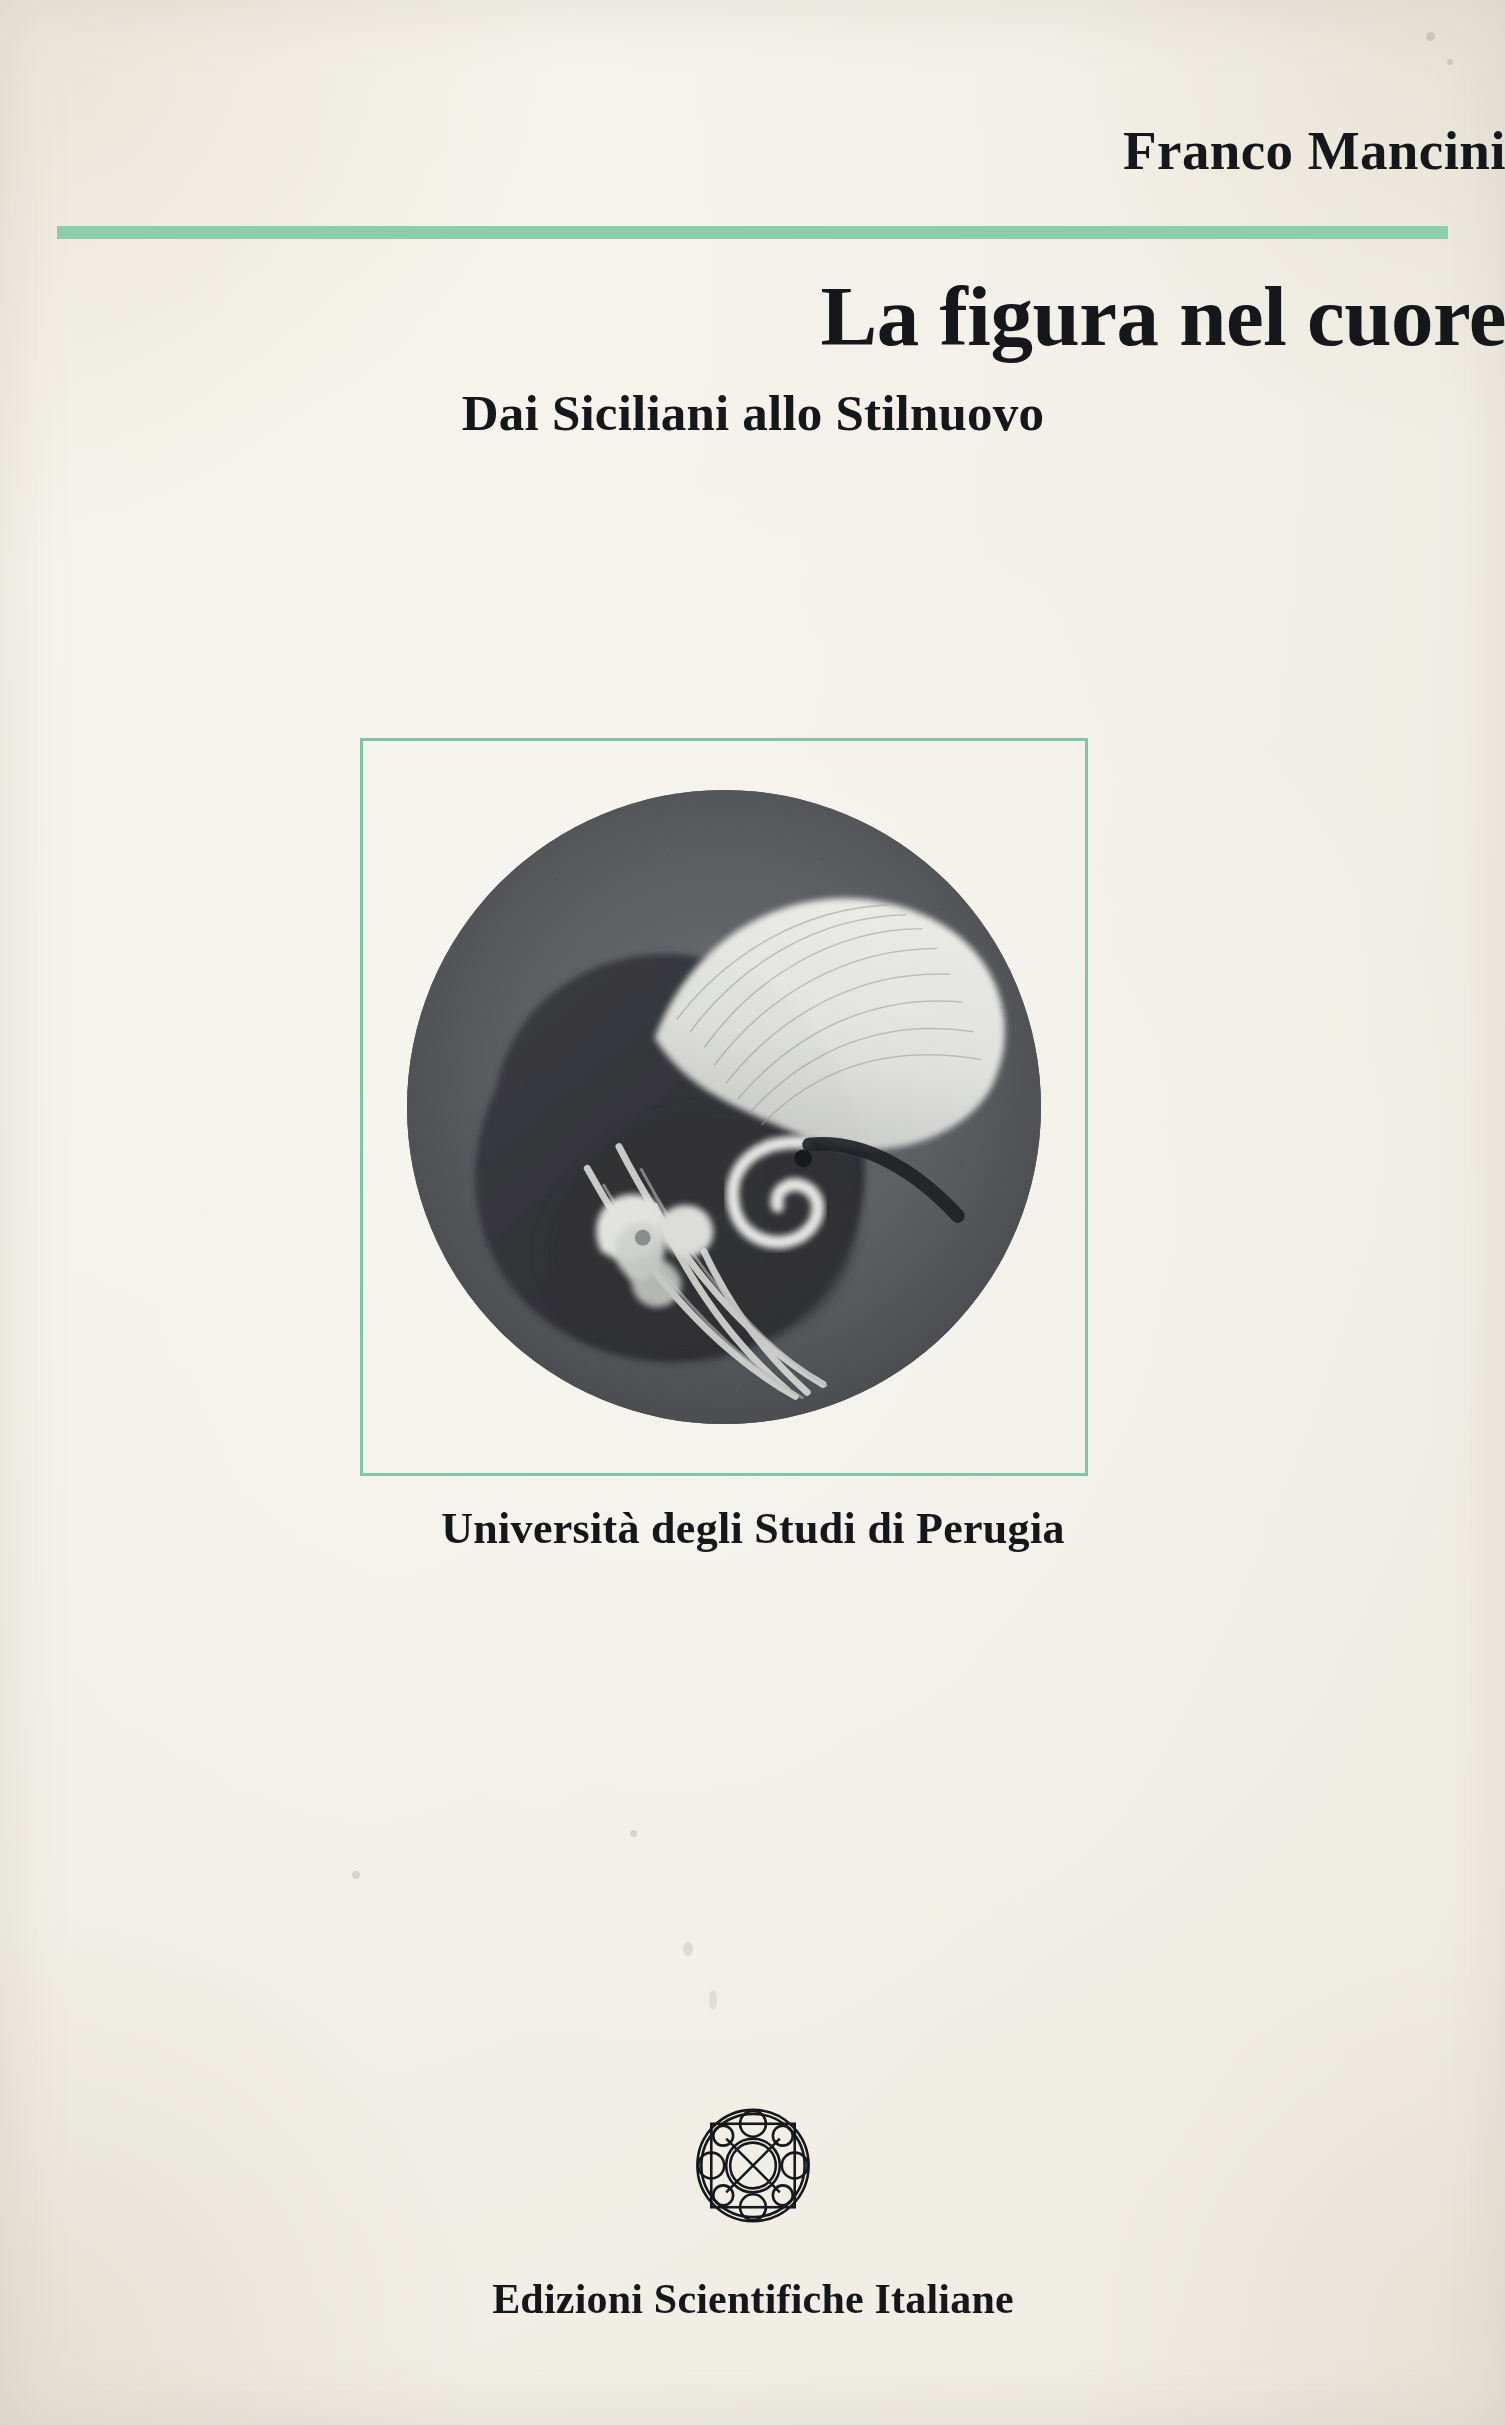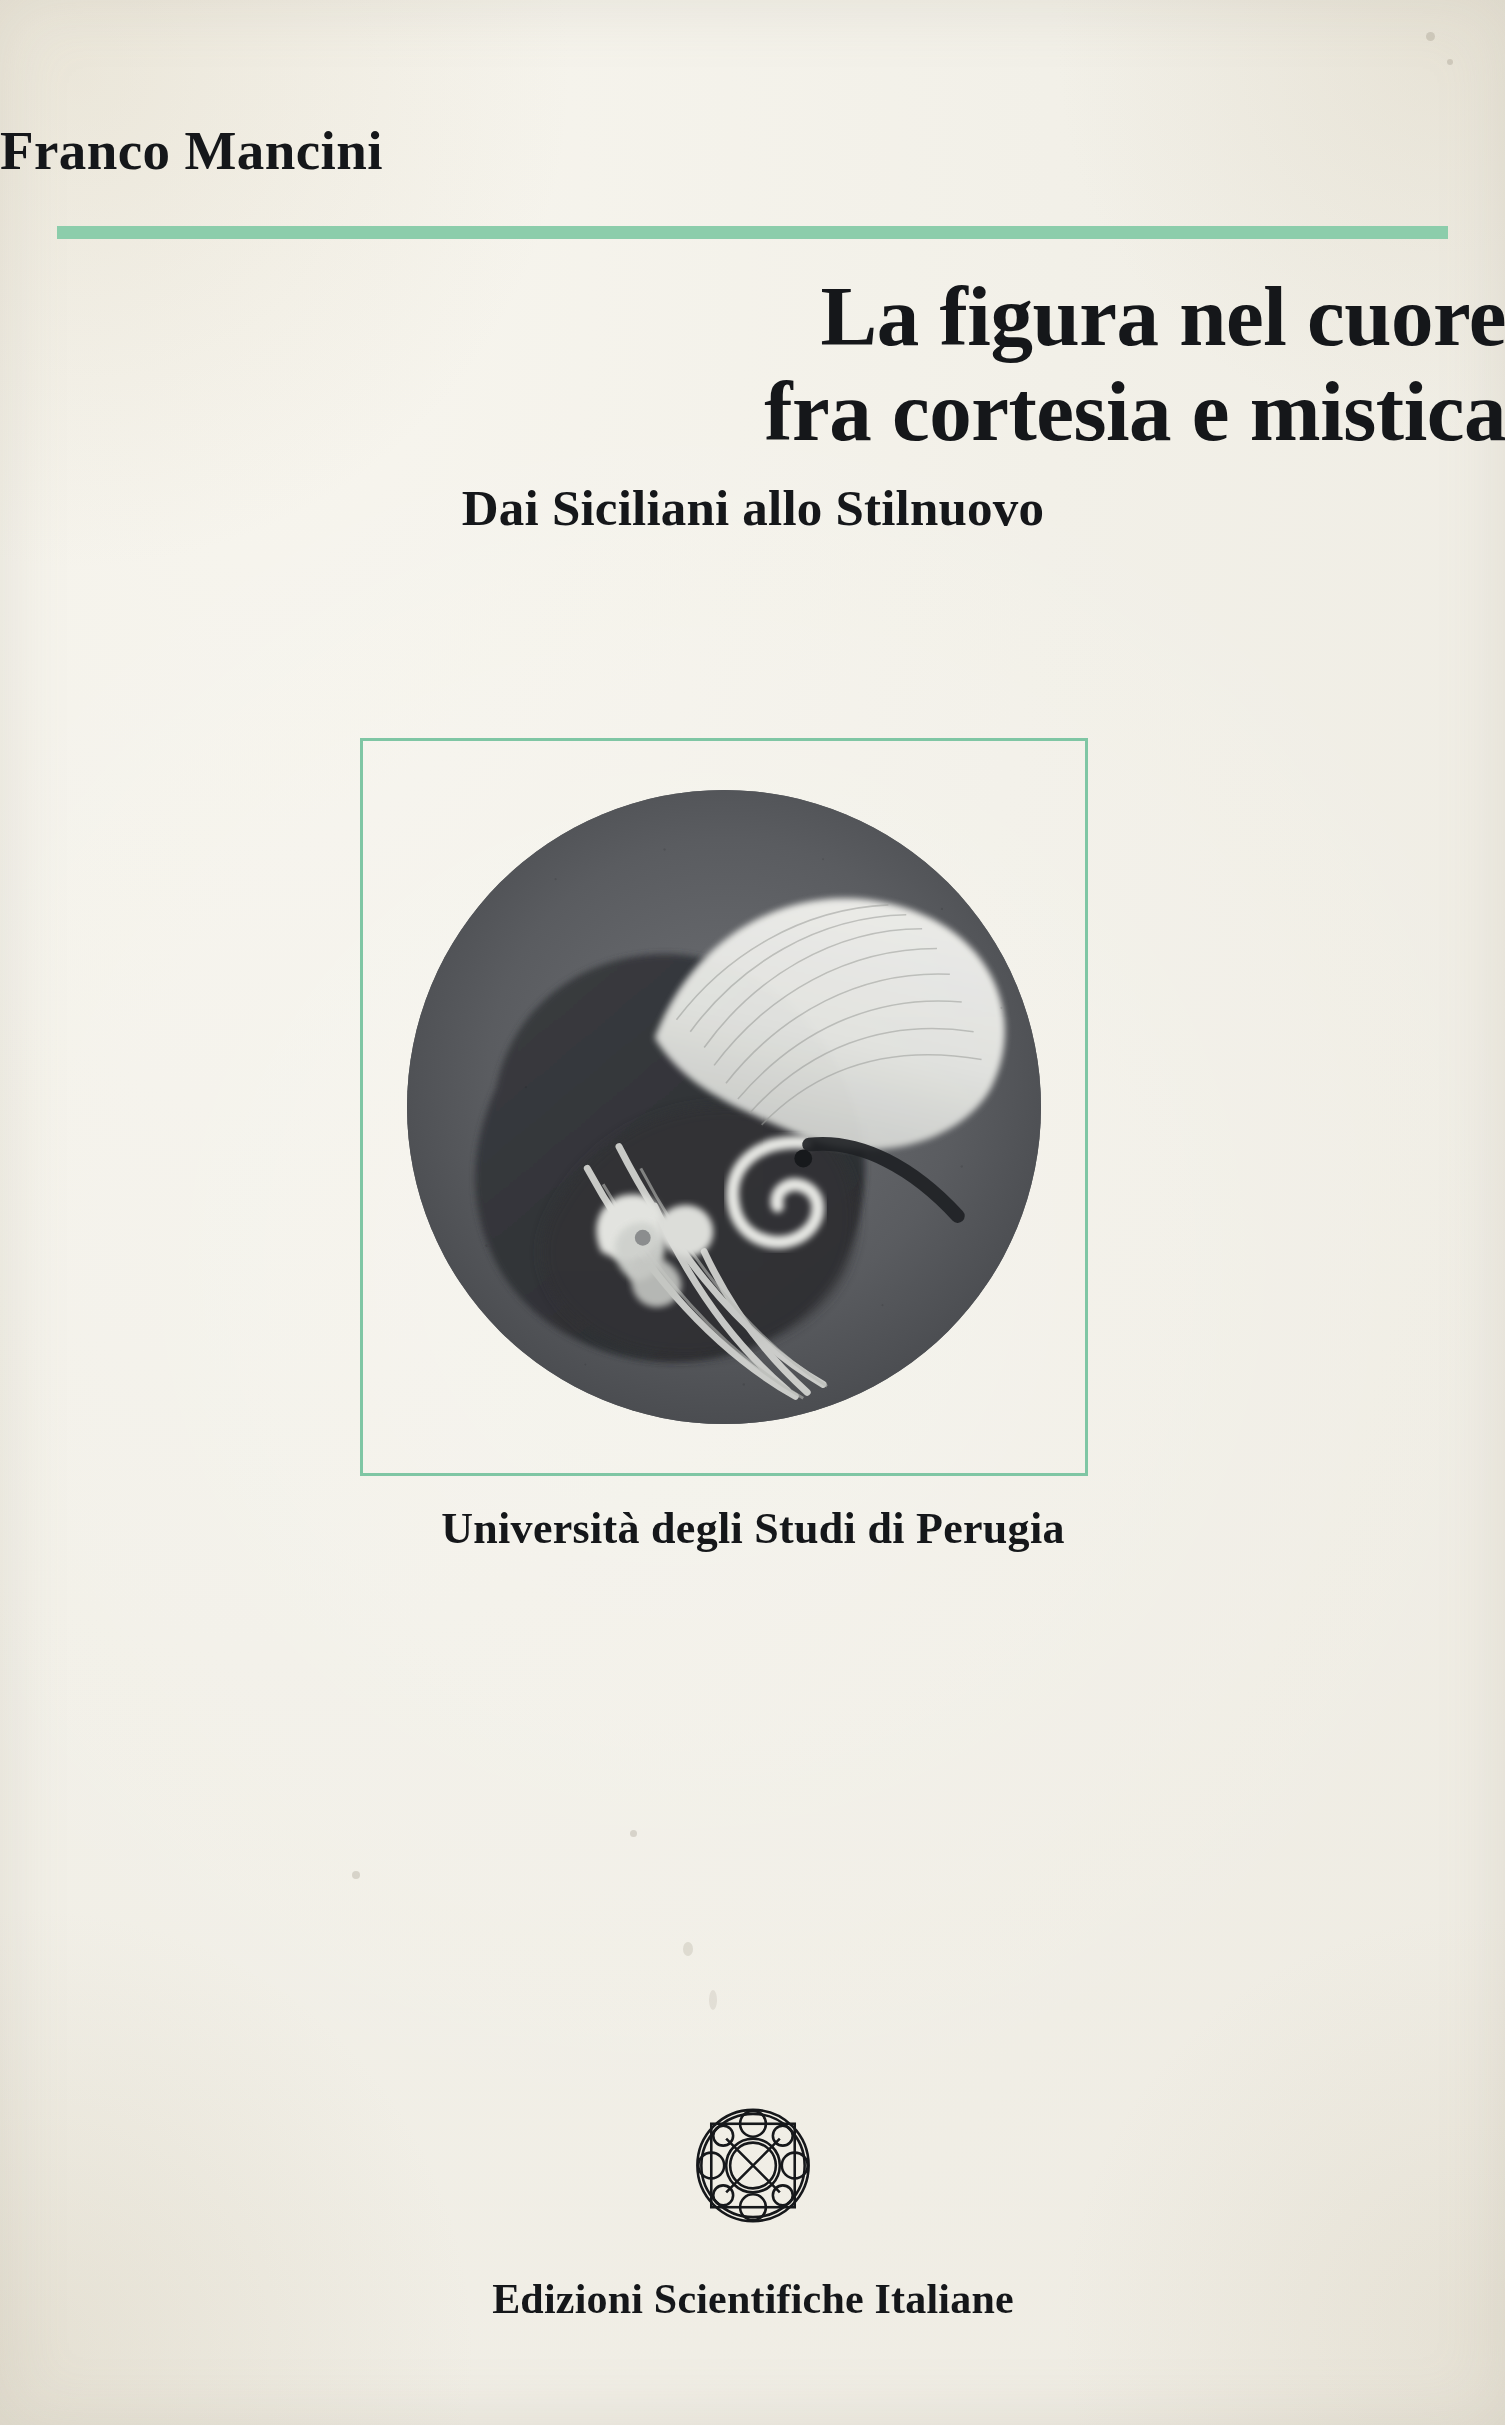--- a/index.html
+++ b/index.html
@@ -36,21 +36,21 @@
     inset: 0;
     pointer-events: none;
     box-shadow: inset 0 0 69px rgba(150,140,115,0.18);
   }
 
   .author {
     position: absolute;
     top: 119px;
     left: 0;
     width: 100%;
-    text-align: left;
+    text-align: right;
     font-size: 55px;
     font-weight: bold;
     letter-spacing: 0.4px;
   }
 
   .rule {
     position: absolute;
     top: 226px;
     left: 57px;
     width: 1391px;
@@ -152,21 +152,20 @@
   <div class="speck" style="top:1942px;left:683px;width:10px;height:14px;background:rgba(120,110,90,0.16);"></div>
   <div class="speck" style="top:1990px;left:709px;width:8px;height:20px;background:rgba(120,110,90,0.13);"></div>
   <div class="speck" style="top:1871px;left:352px;width:8px;height:8px;"></div>
 
   <div class="author">Franco Mancini</div>
 
   <div class="rule"></div>
 
   <div class="title-block">
     <div class="title-line">La figura nel cuore</div>
-    <div class="title-line">fra cortesia e mistica</div>
     <div class="subtitle">Dai Siciliani allo Stilnuovo</div>
   </div>
 
   <div class="art-frame">
     <div class="art-disc">
       <svg width="634" height="634" viewBox="0 0 640 640" xmlns="http://www.w3.org/2000/svg">
         <defs>
           <radialGradient id="discBg" cx="50%" cy="45%" r="62%">
             <stop offset="0%" stop-color="#6e7074"></stop>
             <stop offset="60%" stop-color="#5a5c60"></stop>

